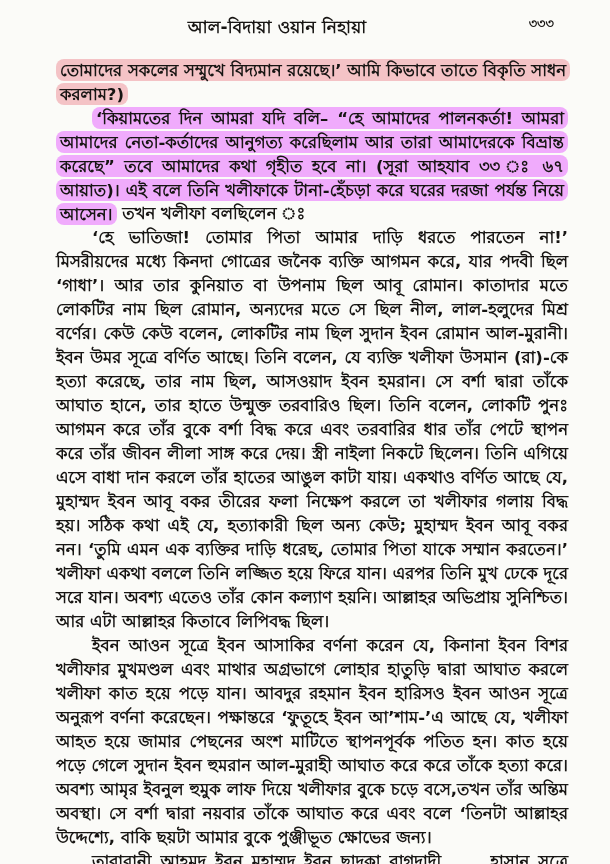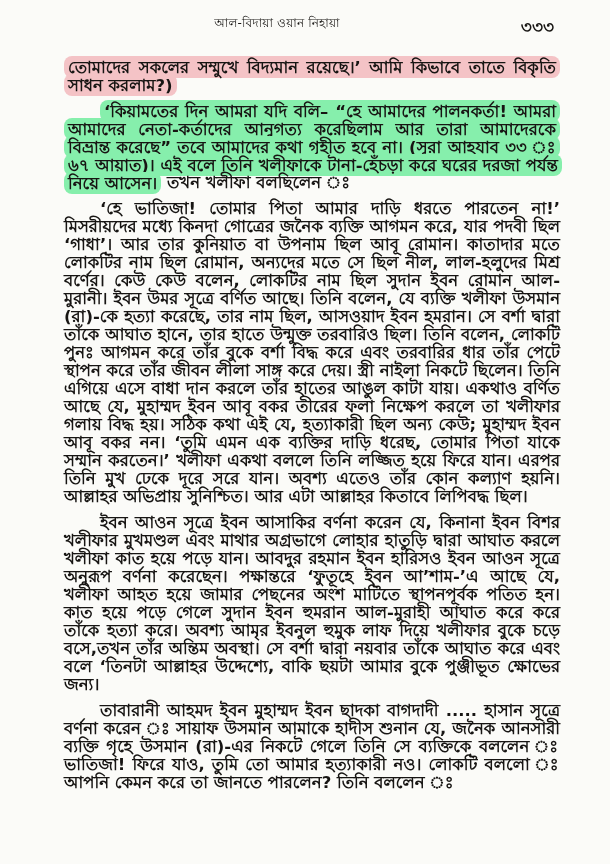--- a/index.html
+++ b/index.html
@@ -22,38 +22,38 @@
   .page-header {
     position: relative;
     height: 30px;
     margin-bottom: 14px;
   }
   .book-title {
     position: absolute;
     left: 0;
     right: 70px;
     text-align: center;
-    font-size: 12px;
-    font-weight: 400;
+    font-size: 17px;
+    font-weight: 700;
     letter-spacing: 0.2px;
   }
   .page-number {
     position: absolute;
     right: 14px;
     top: 0;
-    font-size: 17px;
+    font-size: 13px;
     font-weight: 700;
   }
   .page-body {
     text-align: justify;
   }
   .para {
-    margin: 8px;
+    margin: 0;
     font-size: 16.5px;
-    line-height: 18px;
+    line-height: 24px;
     font-weight: 600;
     text-align: justify;
   }
   .para.indent { text-indent: 36px; }
   .hl {
     border-radius: 8px;
     padding: 1.5px 4px;
     -webkit-box-decoration-break: clone;
     box-decoration-break: clone;
   }
@@ -62,18 +62,18 @@
 <body>
 
 <div class="page">
   <div class="page-header">
     <div class="book-title">আল-বিদায়া ওয়ান নিহায়া</div>
     <div class="page-number">৩৩৩</div>
   </div>
   <div class="page-body">
 
   <p class="para"><span class="hl" style="background-color: rgb(244, 195, 198);">তোমাদের সকলের সম্মুখে বিদ্যমান রয়েছে।’ আমি কিভাবে তাতে বিকৃতি সাধন করলাম?)</span></p>
-      <p class="para indent"><span class="hl" style="background-color: #86efac;">‘কিয়ামতের দিন আমরা যদি বলি– “হে আমাদের পালনকর্তা! আমরা আমাদের নেতা-কর্তাদের আনুগত্য করেছিলাম আর তারা আমাদেরকে বিভ্রান্ত করেছে” তবে আমাদের কথা গৃহীত হবে না। (সূরা আহযাব ৩৩ ঃ ৬৭ আয়াত)। এই বলে তিনি খলীফাকে টানা-হেঁচড়া করে ঘরের দরজা পর্যন্ত নিয়ে আসেন।</span><span> তখন খলীফা বলছিলেন ঃ</span></p>
+      <p class="para indent"><span class="hl" style="background-color: #f0abfc;">‘কিয়ামতের দিন আমরা যদি বলি– “হে আমাদের পালনকর্তা! আমরা আমাদের নেতা-কর্তাদের আনুগত্য করেছিলাম আর তারা আমাদেরকে বিভ্রান্ত করেছে” তবে আমাদের কথা গৃহীত হবে না। (সূরা আহযাব ৩৩ ঃ ৬৭ আয়াত)। এই বলে তিনি খলীফাকে টানা-হেঁচড়া করে ঘরের দরজা পর্যন্ত নিয়ে আসেন।</span><span> তখন খলীফা বলছিলেন ঃ</span></p>
       <p class="para indent"><span>‘হে ভাতিজা! তোমার পিতা আমার দাড়ি ধরতে পারতেন না!’ মিসরীয়দের মধ্যে কিনদা গোত্রের জনৈক ব্যক্তি আগমন করে, যার পদবী ছিল ‘গাধা’। আর তার কুনিয়াত বা উপনাম ছিল আবূ রোমান। কাতাদার মতে লোকটির নাম ছিল রোমান, অন্যদের মতে সে ছিল নীল, লাল-হলুদের মিশ্র বর্ণের। কেউ কেউ বলেন, লোকটির নাম ছিল সুদান ইবন রোমান আল-মুরানী। ইবন উমর সূত্রে বর্ণিত আছে। তিনি বলেন, যে ব্যক্তি খলীফা উসমান (রা)-কে হত্যা করেছে, তার নাম ছিল, আসওয়াদ ইবন হমরান। সে বর্শা দ্বারা তাঁকে আঘাত হানে, তার হাতে উন্মুক্ত তরবারিও ছিল। তিনি বলেন, লোকটি পুনঃ আগমন করে তাঁর বুকে বর্শা বিদ্ধ করে এবং তরবারির ধার তাঁর পেটে স্থাপন করে তাঁর জীবন লীলা সাঙ্গ করে দেয়। স্ত্রী নাইলা নিকটে ছিলেন। তিনি এগিয়ে এসে বাধা দান করলে তাঁর হাতের আঙুল কাটা যায়। একথাও বর্ণিত আছে যে, মুহাম্মদ ইবন আবূ বকর তীরের ফলা নিক্ষেপ করলে তা খলীফার গলায় বিদ্ধ হয়। সঠিক কথা এই যে, হত্যাকারী ছিল অন্য কেউ; মুহাম্মদ ইবন আবূ বকর নন। ‘তুমি এমন এক ব্যক্তির দাড়ি ধরেছ, তোমার পিতা যাকে সম্মান করতেন।’ খলীফা একথা বললে তিনি লজ্জিত হয়ে ফিরে যান। এরপর তিনি মুখ ঢেকে দূরে সরে যান। অবশ্য এতেও তাঁর কোন কল্যাণ হয়নি। আল্লাহর অভিপ্রায় সুনিশ্চিত। আর এটা আল্লাহর কিতাবে লিপিবদ্ধ ছিল।</span></p>
       <p class="para indent"><span>ইবন আওন সূত্রে ইবন আসাকির বর্ণনা করেন যে, কিনানা ইবন বিশর খলীফার মুখমণ্ডল এবং মাথার অগ্রভাগে লোহার হাতুড়ি দ্বারা আঘাত করলে খলীফা কাত হয়ে পড়ে যান। আবদুর রহমান ইবন হারিসও ইবন আওন সূত্রে অনুরূপ বর্ণনা করেছেন। পক্ষান্তরে ‘ফুতূহে ইবন আ’শাম-’এ আছে যে, খলীফা আহত হয়ে জামার পেছনের অংশ মাটিতে স্থাপনপূর্বক পতিত হন। কাত হয়ে পড়ে গেলে সুদান ইবন হুমরান আল-মুরাহী আঘাত করে করে তাঁকে হত্যা করে। অবশ্য আমৃর ইবনুল হুমুক লাফ দিয়ে খলীফার বুকে চড়ে বসে,তখন তাঁর অন্তিম অবস্থা। সে বর্শা দ্বারা নয়বার তাঁকে আঘাত করে এবং বলে ‘তিনটা আল্লাহর উদ্দেশ্যে, বাকি ছয়টা আমার বুকে পুঞ্জীভূত ক্ষোভের জন্য।</span></p>
       <p class="para indent"><span>তাবারানী আহমদ ইবন মুহাম্মদ ইবন ছাদকা বাগদাদী ..... হাসান সূত্রে বর্ণনা করেন ঃ সায়াফ উসমান আমাকে হাদীস শুনান যে, জনৈক আনসারী ব্যক্তি গৃহে উসমান (রা)-এর নিকটে গেলে তিনি সে ব্যক্তিকে বললেন ঃ ভাতিজা! ফিরে যাও, তুমি তো আমার হত্যাকারী নও। লোকটি বললো ঃ আপনি কেমন করে তা জানতে পারলেন? তিনি বললেন ঃ</span></p>
     </div>
 </div>
 
 </body></html>

